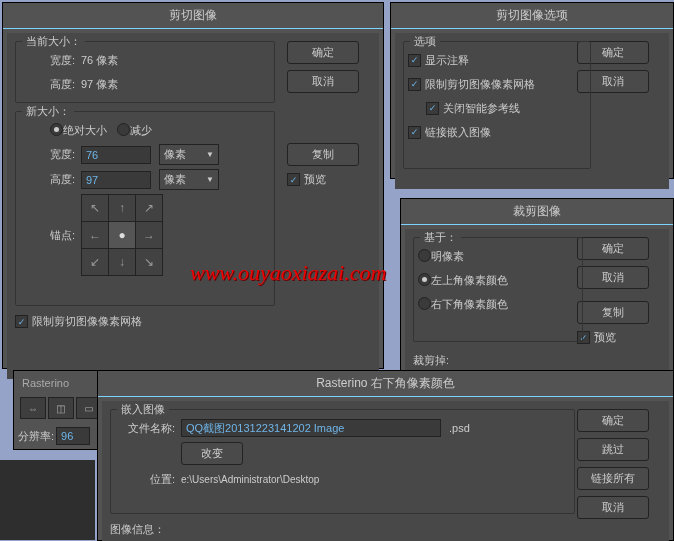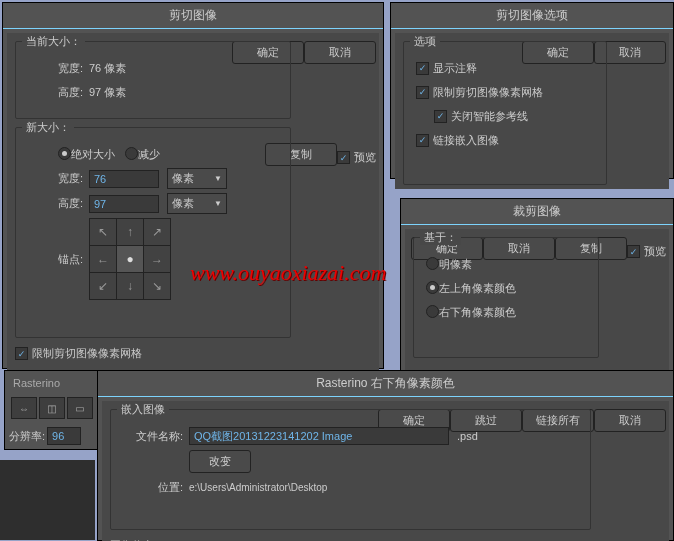--- a/index.html
+++ b/index.html
@@ -1,39 +1,39 @@
 <!DOCTYPE html>
 <html><head>
 <meta charset="utf-8">
 <style>
 body{margin:0;background:#96a3c8;font-family:"Microsoft YaHei",sans-serif;font-size:11px;color:#ccc;width:674px;height:541px;position:relative;overflow:hidden}
 .panel{position:absolute;background:#535353;border:1px solid #000}
 .panel-title{background:#535353;color:#ccc;text-align:center;padding:4px 0;font-size:12px;border-bottom:1px solid #7dd3fc}
 .panel-body{background:#484848;margin:4px;padding:8px;position:relative}
-.group{border:1px solid #333;border-radius:2px;margin-bottom:8px;padding:12px;position:relative}
+.group{border:1px solid #333;border-radius:2px;margin-bottom:8px;padding:4px;position:relative}
 .group-label{position:absolute;top:-8px;left:6px;background:#484848;padding:0 4px;font-size:11px;color:#ccc}
 .row{display:flex;align-items:center;margin:4px 0;min-height:20px}
 .lbl{text-align:right;width:55px;margin-right:6px;color:#ccc}
 .val{color:#ccc}
 .btn{background:#4a4a4a;border:1px solid #222;border-radius:3px;color:#ccc;padding:3px 0;width:70px;text-align:center;cursor:pointer;font-size:11px;margin-bottom:6px}
-.btns{position:absolute;right:3px;top:8px;display:flex;flex-direction:row}
+.btns{position:absolute;right:20px;top:8px;display:flex;flex-direction:column}
 .input{background:#3a3a3a;border:1px solid #222;color:#6fb5e8;padding:2px 4px;width:60px;font-size:11px}
 .input-wide{width:250px}
 .select{background:#4a4a4a;border:1px solid #222;color:#ccc;padding:2px 4px;font-size:11px;width:50px;display:flex;justify-content:space-between;align-items:center}
 .chev{font-size:8px}
 .chk{display:inline-flex;align-items:center;cursor:pointer;gap:4px}
 .chkbox{width:11px;height:11px;border:1px solid #222;background:#3a3a3a;display:inline-flex;align-items:center;justify-content:center;font-size:9px;color:#6fb5e8}
 .radio{display:inline-flex;align-items:flex-start;cursor:pointer;gap:0;margin-right:10px}
 .rcirc{width:11px;height:11px;border:1px solid #222;border-radius:50%;background:#3a3a3a;display:inline-flex;align-items:center;justify-content:center}
 .rdot{width:5px;height:5px;border-radius:50%;background:#ccc}
 .anchor-grid{display:grid;grid-template-columns:repeat(3,26px);grid-template-rows:repeat(3,26px);gap:1px;background:#222;padding:1px;width:fit-content}
 .anchor-cell{background:#424242;display:flex;align-items:center;justify-content:center;color:#999;font-size:12px;cursor:pointer}
 .anchor-cell.sel{background:#555;color:#ddd}
 .watermark{position:absolute;left:190px;top:260px;color:#e00;font-size:22px;font-family:Georgia,serif;font-style:italic;pointer-events:none;z-index:100;text-shadow:1px 1px 0 #600}
-.sidebar{position:absolute;left:4px;top:370px;width:94px;background:#535353;border:1px solid #000;padding:4px}
+.sidebar{position:absolute;left:13px;top:370px;width:94px;background:#535353;border:1px solid #000;padding:4px}
 .side-title{color:#aaa;font-size:11px;padding:2px 4px}
 .side-icons{display:flex;gap:2px;margin:6px 2px}
 .side-icon{width:24px;height:20px;background:#3e3e3e;border:1px solid #222;display:flex;align-items:center;justify-content:center;color:#aaa;font-size:10px}
 .side-row{display:flex;align-items:center;margin-top:8px;gap:2px}
 .dark-strip{position:absolute;left:0;top:460px;width:95px;height:80px;background:#2e2e2e}
 </style>
 </head>
 <body>
 
 <div class="panel" style="left:2px;top:2px;width:380px;height:365px">

